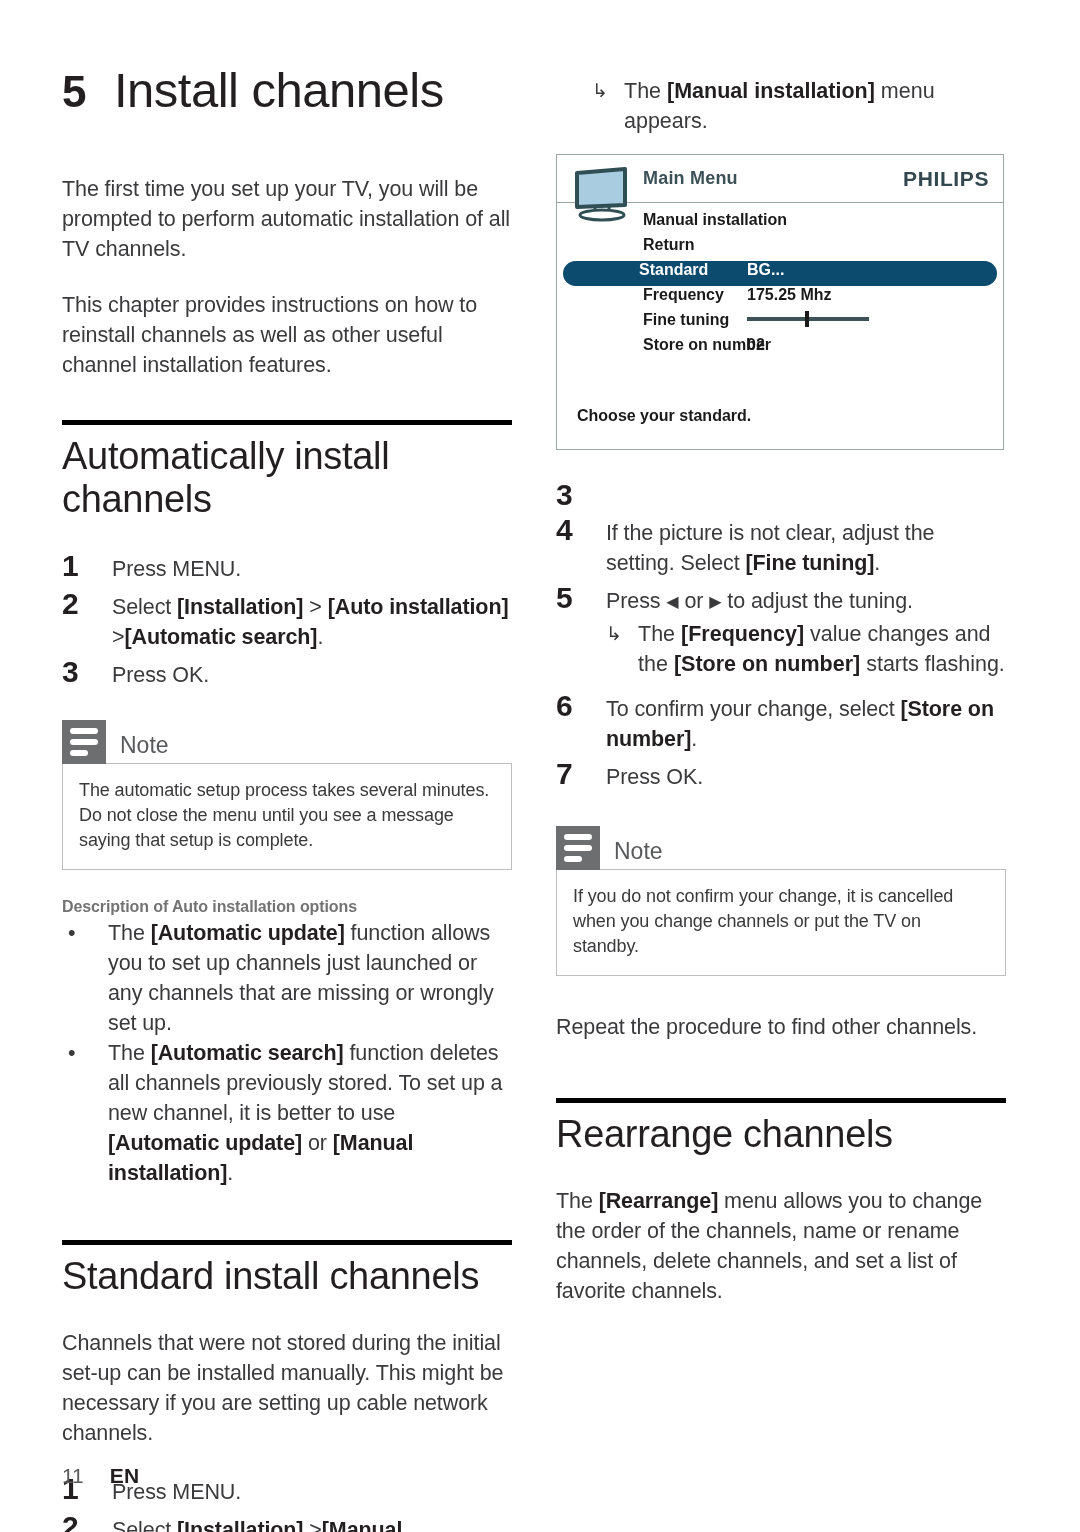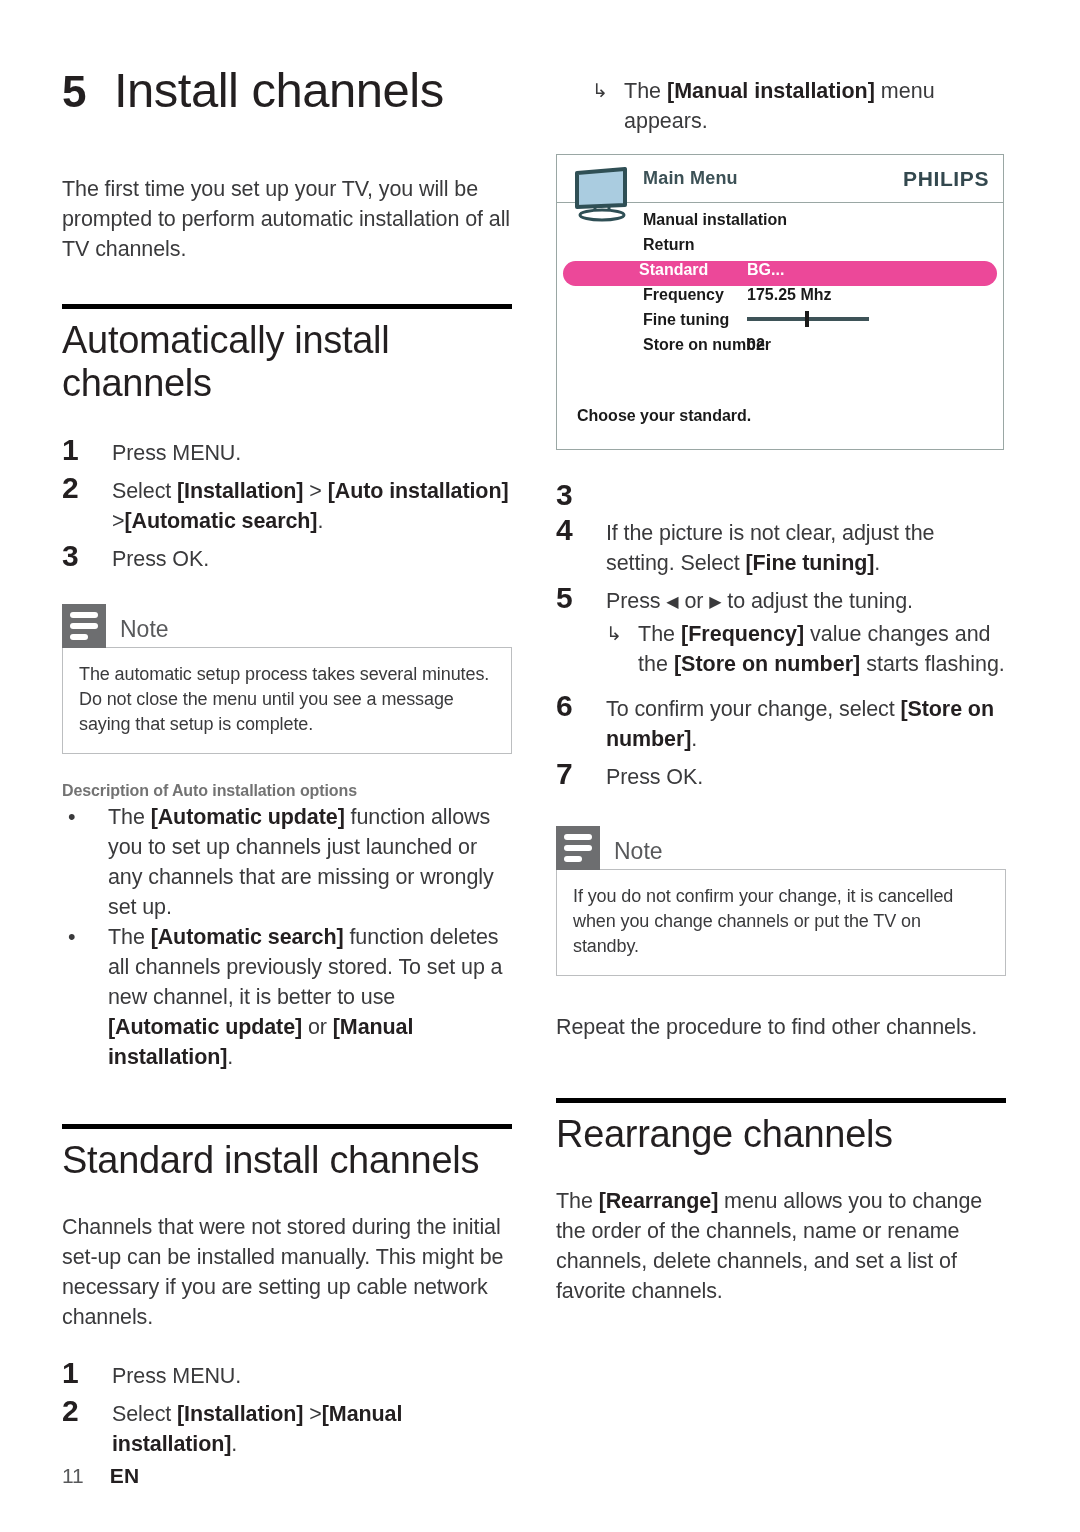--- a/index.html
+++ b/index.html
@@ -205,21 +205,21 @@
     display: flex;
     height: 25px;
     padding: 0 10px;
     font-size: 16px;
     font-weight: 700;
     color: #1a1a1a;
   }
   .osd-row .lbl { width: 180px; padding-left: 76px; white-space: nowrap; }
   .osd-row .val { flex: 1; }
   .osd-row.sel {
-    background: #ec4899;
+    background: #0c4a6e;
     border-radius: 13px;
     color: #ffffff;
     margin: 0 6px;
     padding: 0 4px;
   }
   .osd-row.sel .lbl { padding-left: 72px; }
   .slider {
     position: relative;
     width: 122px;
     height: 14px;
@@ -267,20 +267,21 @@
   <div class="columns">
 
     <div class="col col-left">
 
       <h1 class="chapter">
         <span class="num">5</span>
         <span>Install channels</span>
       </h1>
 
       <p class="body">The first time you set up your TV, you will be prompted to perform automatic installation of all TV channels.</p>
+      <p class="body">This chapter provides instructions on how to reinstall channels as well as other useful channel installation features.</p>
 
       <div class="section">
         <div class="rule"></div>
         <h2>Automatically install channels</h2>
 
         <ol class="steps">
           <li>
             <span class="sn">1</span>
             <span class="st">Press MENU.</span>
           </li>

